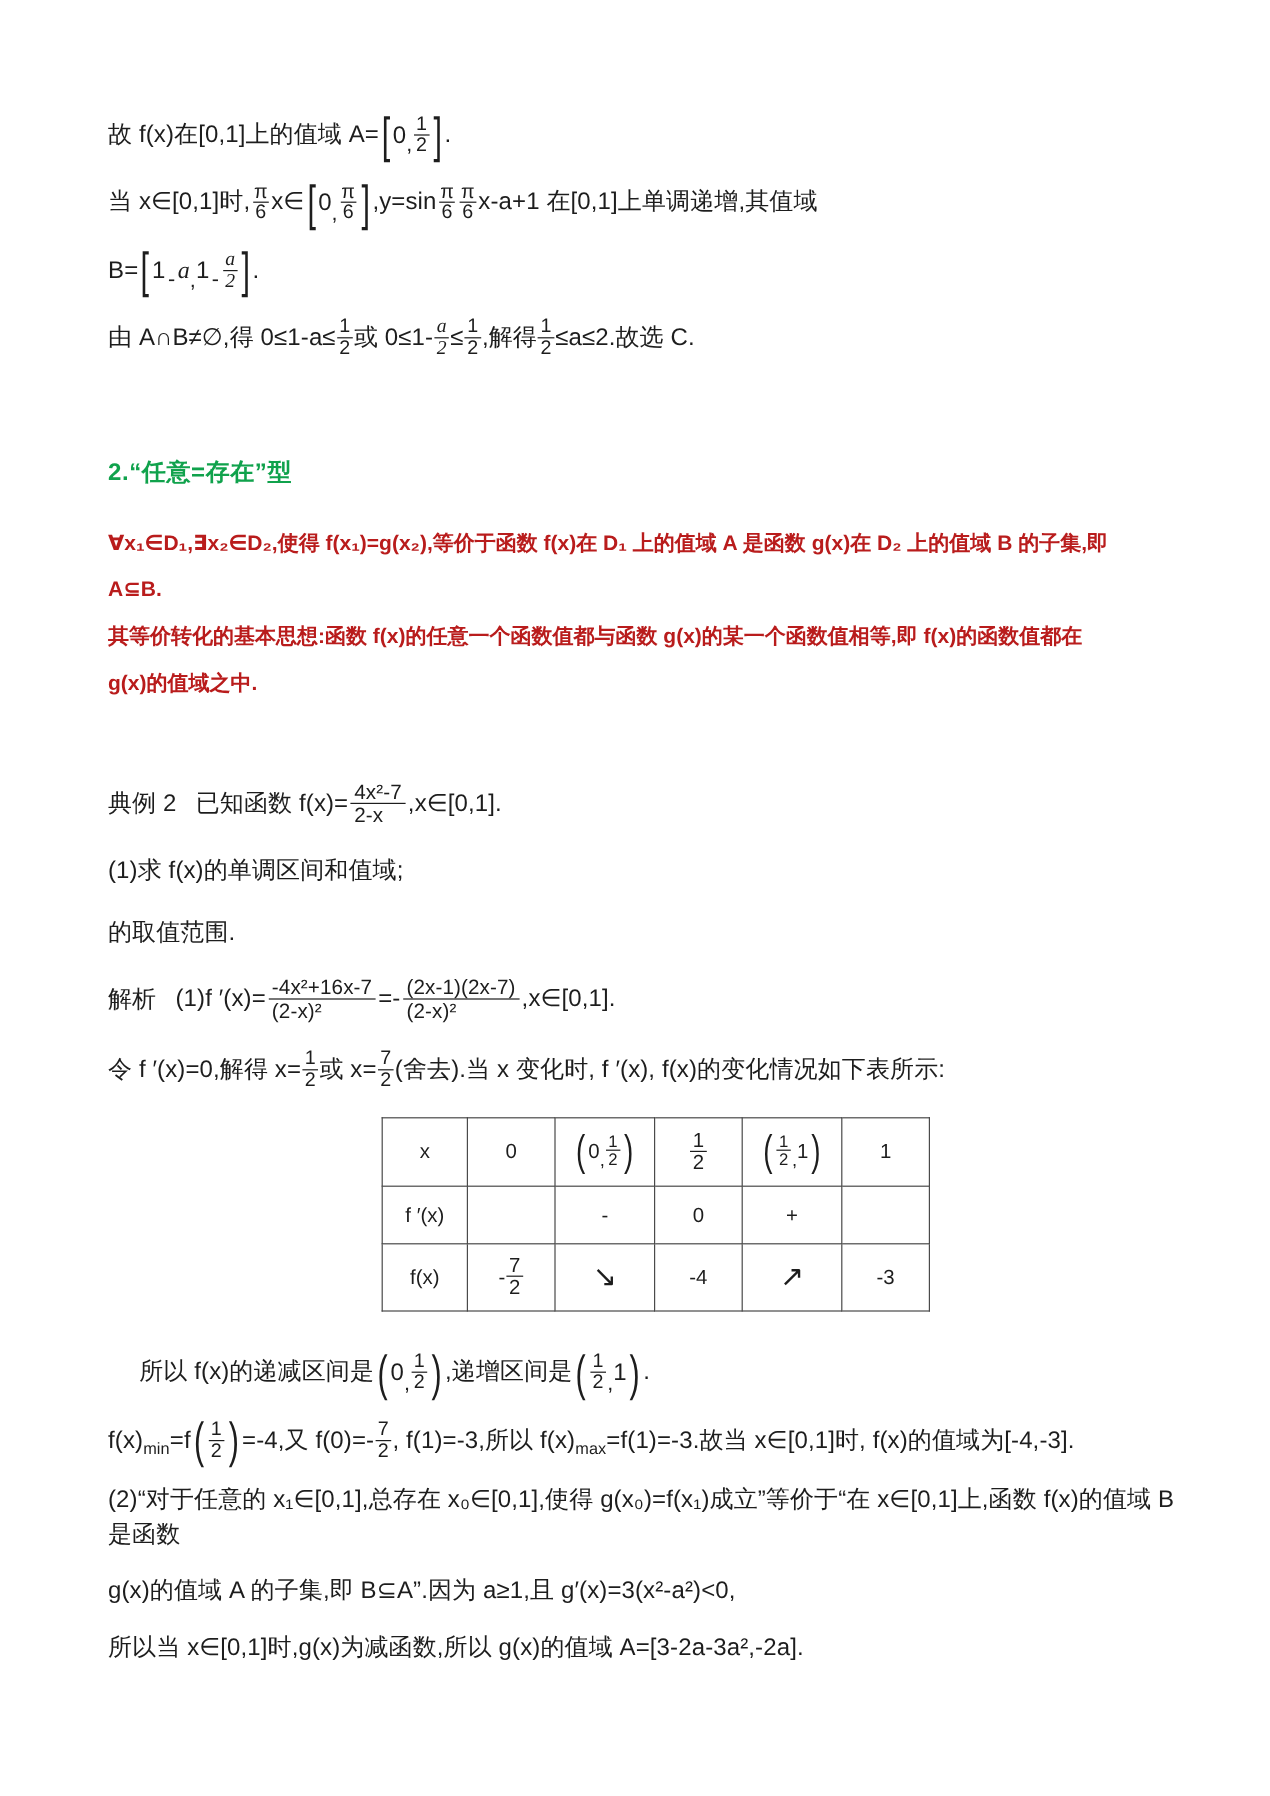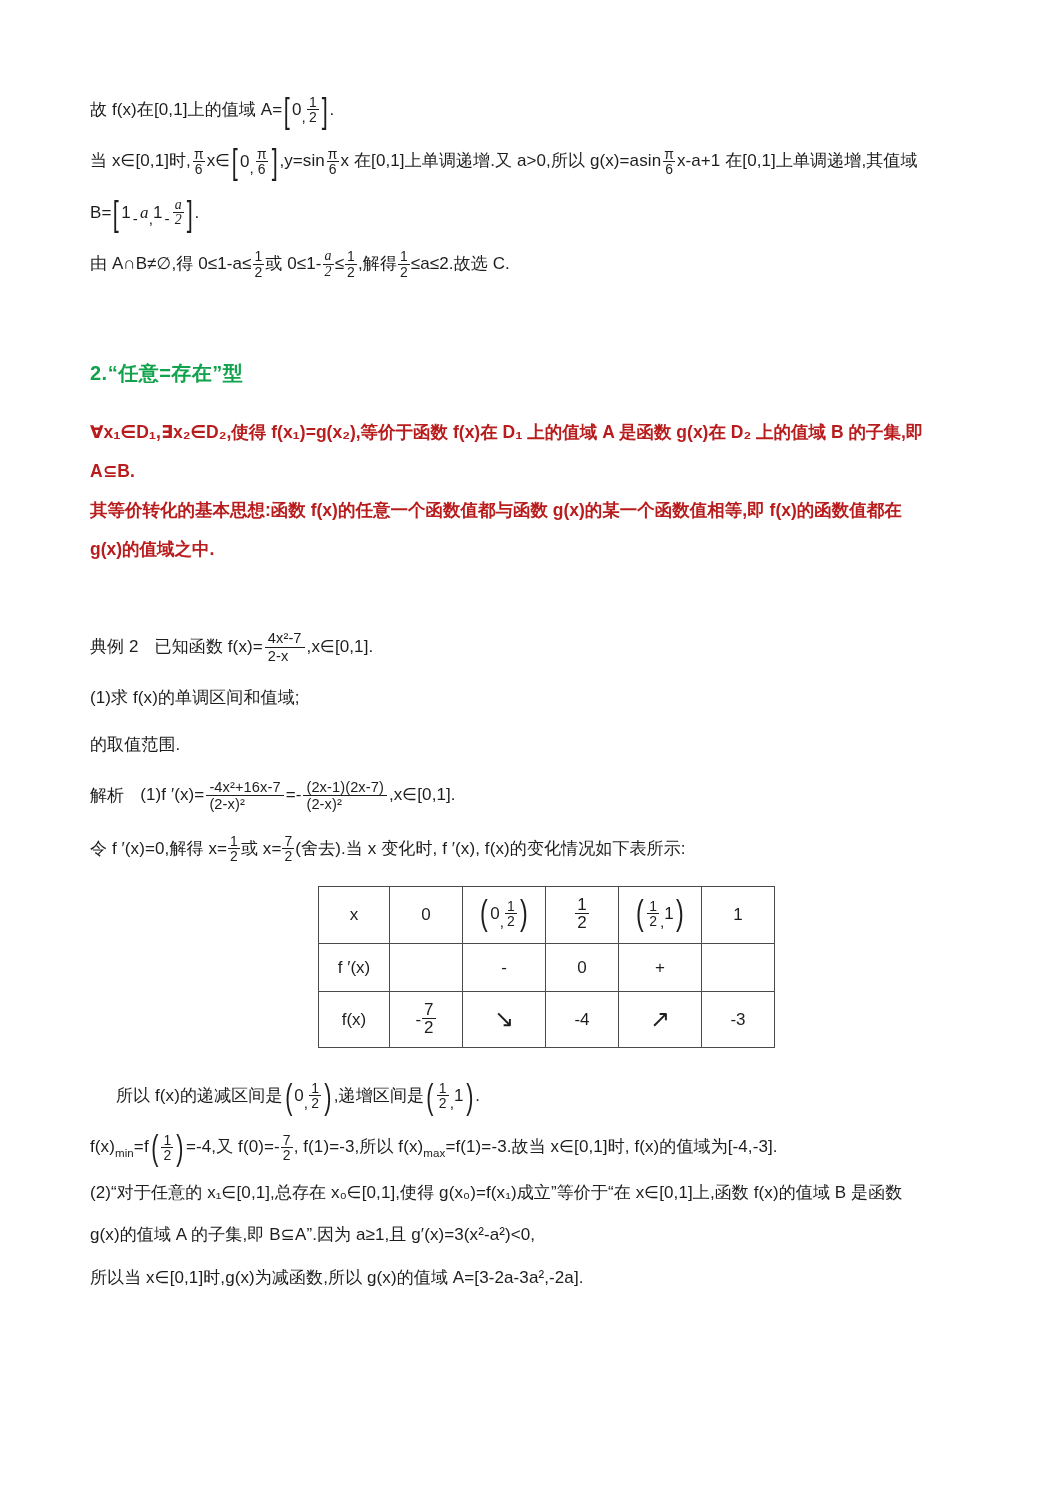--- a/index.html
+++ b/index.html
@@ -22,21 +22,21 @@
     height: 1497px;
     padding: 0;
   }
   .content {
     position: absolute;
     left: 90px;
     top: 96px;
     width: 890px;
   }
   .line {
-    font-size: 17px;
+    font-size: 20px;
     line-height: 1.45;
     margin: 0 0 22px 0;
     color: #1d1d1d;
     letter-spacing: 0.1px;
   }
   .line.tight { margin-bottom: 18px; }
 
   
   .frac {
     display: inline-flex;
@@ -182,21 +182,21 @@
             <span class="comma">,</span>
             <span class="frac">
               <span class="num">π</span>
               <span class="den">6</span>
             </span>
           </span>
           <span class="b">]</span>
         </span><span>,y=sin</span><span class="frac">
           <span class="num">π</span>
           <span class="den">6</span>
-        </span><span>x 在[0,1]上单调递增.又 a&gt;0,所以 g(x)=asin</span><span class="frac">
+        </span><span class="frac">
           <span class="num">π</span>
           <span class="den">6</span>
         </span><span>x-a+1 在[0,1]上单调递增,其值域</span>
     </p>
 
     <p class="line">
       <span>B=</span><span class="brk">
           <span class="b">[</span>
           <span class="inner">
             <span>1</span>

